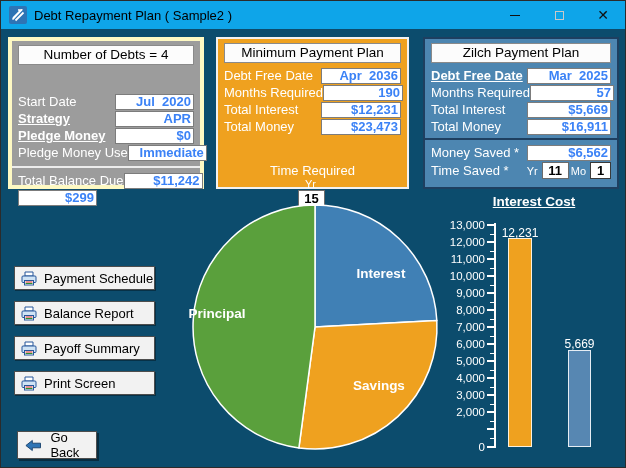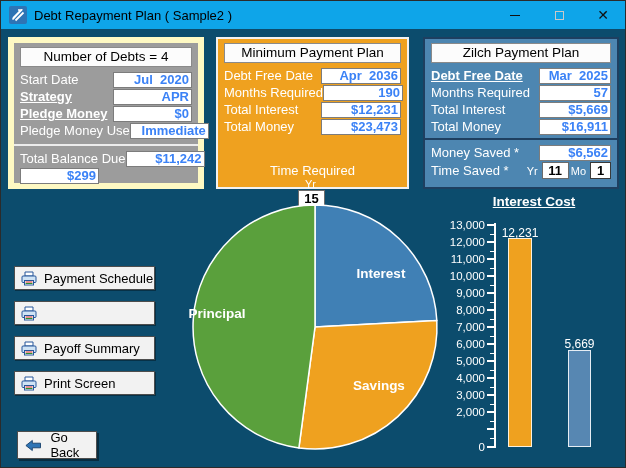--- a/index.html
+++ b/index.html
@@ -10,32 +10,32 @@
   #titlebar{position:absolute;left:0;top:0;width:100%;height:28px;background:#0ea5e9;display:flex;align-items:center;}
   #titlebar .app-icon{width:18px;height:18px;margin-left:8px;flex:none;}
   #titlebar .title{margin-left:7px;font-size:13px;color:#000;flex:1;white-space:nowrap;}
   .winbtn{width:44px;height:28px;display:flex;align-items:center;justify-content:center;flex:none;cursor:default;}
   .min-glyph{width:10px;height:1px;background:#111;}
   .max-glyph{width:9px;height:9px;border:1px solid #c9c9c9;}
   .close-glyph{font-size:14px;color:#111;line-height:1;}
 
   
   .panel{position:absolute;top:36px;height:152px;display:flex;flex-direction:column;}
-  .panel-gray{left:7px;width:196px;background:#9C9C9C;border:6px solid #fef9c3;}
+  .panel-gray{left:7px;width:196px;background:#9C9C9C;border:4px solid #fef9c3;gap:24px;}
   .panel-orange{left:215px;width:193px;background:#EFA11F;border:2px solid #f2f2f2;}
   .panel-blue{left:422px;width:196px;background:#4D86B1;border:2px solid #1E3F60;}
   .phead{margin:4px 6px 2px 6px;height:20px;line-height:18px;background:#FCFCFC;border:1px solid #8a8a8a;
          text-align:center;font-size:13.5px;color:#000;}
   .rows{padding:2px 6px 0 6px;}
   .row{display:flex;align-items:center;height:17px;}
   .flabel{flex:1;font-size:13px;color:#fff;white-space:nowrap;}
   .flabel.emph{font-weight:bold;text-decoration:underline;}
   .fbox{height:16px;line-height:14px;background:#fff;border:1px solid #7c7c7c;color:#3b82f6;
         font-size:13px;font-weight:600;text-align:right;padding-right:2px;white-space:pre;flex:none;}
-  .w79{width:79px}.w80{width:80px}.w84{width:72px}
+  .w79{width:79px}.w80{width:80px}.w84{width:84px}
   .divider-light{height:2px;background:#ECECEC;margin:5px -6px 4px -6px;}
   .divider-dark{height:2px;background:#1E3F60;margin:3px -6px 4px -6px;}
   .time-row{display:flex;align-items:center;height:17px;margin:0 6px 0 6px;}
   .time-row.bottom{margin-top:auto;margin-bottom:7px;flex-direction:column;}
   .tlabel{flex:1;font-size:13px;color:#fff;white-space:nowrap;}
   .ylabel{font-size:11px;color:#fff;margin-right:4px;}
   .sbox{height:17px;line-height:15px;background:#fff;color:#000;font-size:13px;font-weight:600;
         text-align:center;border:1px solid #6b6b6b;flex:none;}
   .yr{width:27px;margin-right:2px;}
   .mo{width:21px;border-color:#3a3a3a;}
@@ -191,20 +191,21 @@
     <span class="blabel">Payment Schedule</span>
   </div>
   <div class="btn report-btn" style="top:300px;">
     <svg width="16" height="15" viewBox="0 0 16 15">
       <polygon points="4,1 12,1 12,5 4,5" fill="#fff" stroke="#27569b" stroke-width="1"></polygon>
       <rect x="1" y="5" width="14" height="6.5" rx="1" fill="#cfe3f5" stroke="#27569b" stroke-width="1"></rect>
       <rect x="3.5" y="9.5" width="9" height="4.5" fill="#fff" stroke="#27569b" stroke-width="1"></rect>
       <rect x="4.5" y="10.5" width="7" height="1" fill="#cc2222"></rect>
       <rect x="4.5" y="12" width="7" height="1" fill="#2f8f2f"></rect>
     </svg>
+    <span class="blabel">Balance Report</span>
   </div>
   <div class="btn report-btn" style="top:335px;">
     <svg width="16" height="15" viewBox="0 0 16 15">
       <polygon points="4,1 12,1 12,5 4,5" fill="#fff" stroke="#27569b" stroke-width="1"></polygon>
       <rect x="1" y="5" width="14" height="6.5" rx="1" fill="#cfe3f5" stroke="#27569b" stroke-width="1"></rect>
       <rect x="3.5" y="9.5" width="9" height="4.5" fill="#fff" stroke="#27569b" stroke-width="1"></rect>
       <rect x="4.5" y="10.5" width="7" height="1" fill="#cc2222"></rect>
       <rect x="4.5" y="12" width="7" height="1" fill="#2f8f2f"></rect>
     </svg>
     <span class="blabel">Payoff Summary</span>

